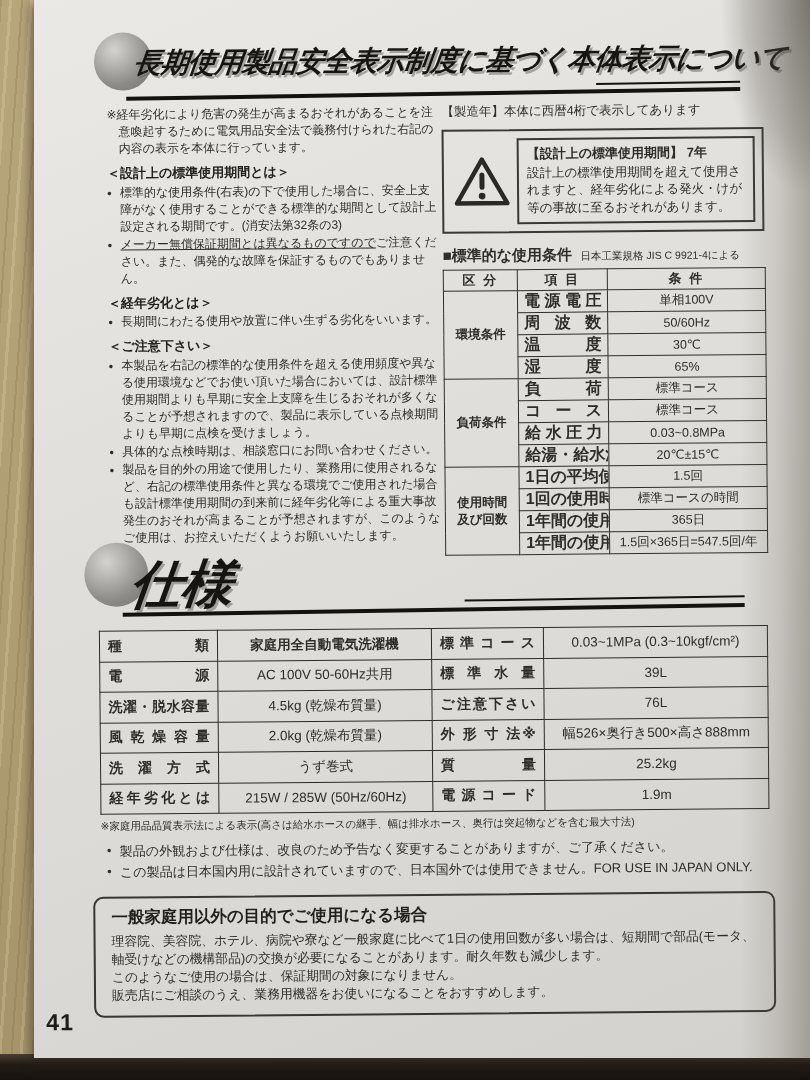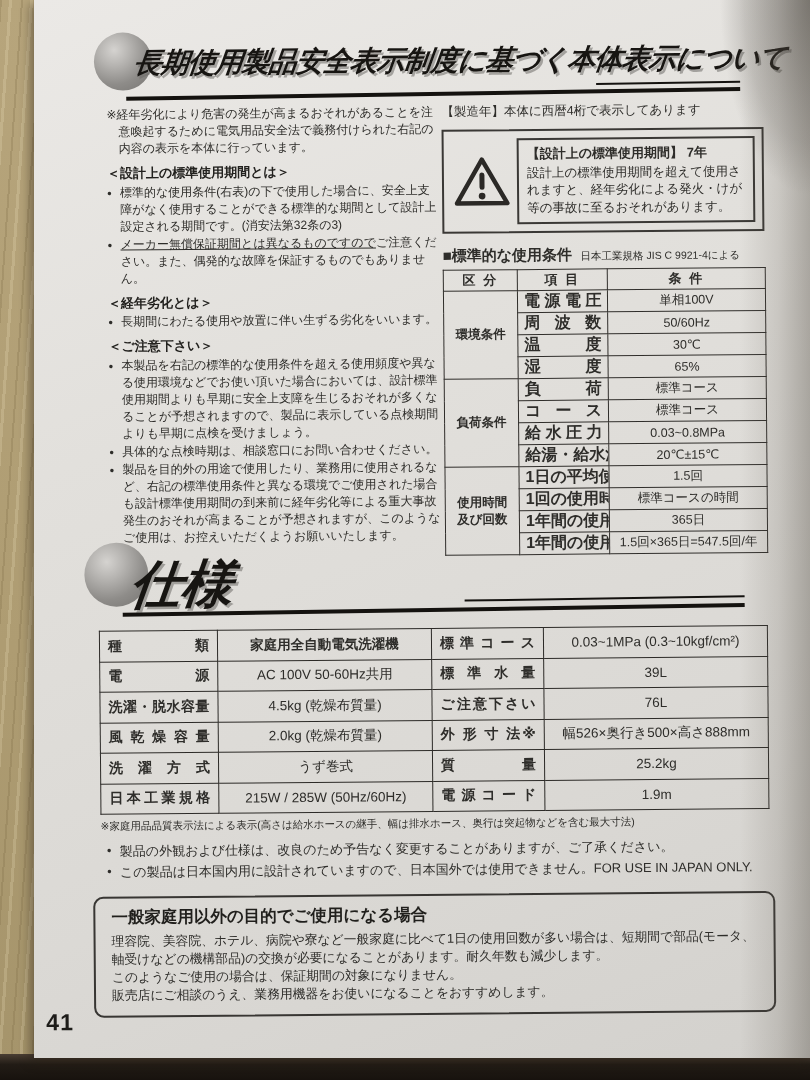--- a/index.html
+++ b/index.html
@@ -255,21 +255,21 @@
           <th class="sl">外 形 寸 法※</th>
           <td class="sv">幅526×奥行き500×高さ888mm</td>
         </tr>
         <tr>
           <th class="sl">洗 濯 方 式</th>
           <td class="sv">うず巻式</td>
           <th class="sl">質 量</th>
           <td class="sv">25.2kg</td>
         </tr>
         <tr>
-          <th class="sl">日本工業規格</th>
+          <th class="sl">経年劣化とは</th>
           <td class="sv">215W / 285W (50Hz/60Hz)</td>
           <th class="sl">電 源 コ ー ド</th>
           <td class="sv">1.9m</td>
         </tr>
       </tbody>
     </table>
 
     <div class="spec-note">※家庭用品品質表示法による表示(高さは給水ホースの継手、幅は排水ホース、奥行は突起物などを含む最大寸法)</div>
 
     <div class="spec-bullets">

